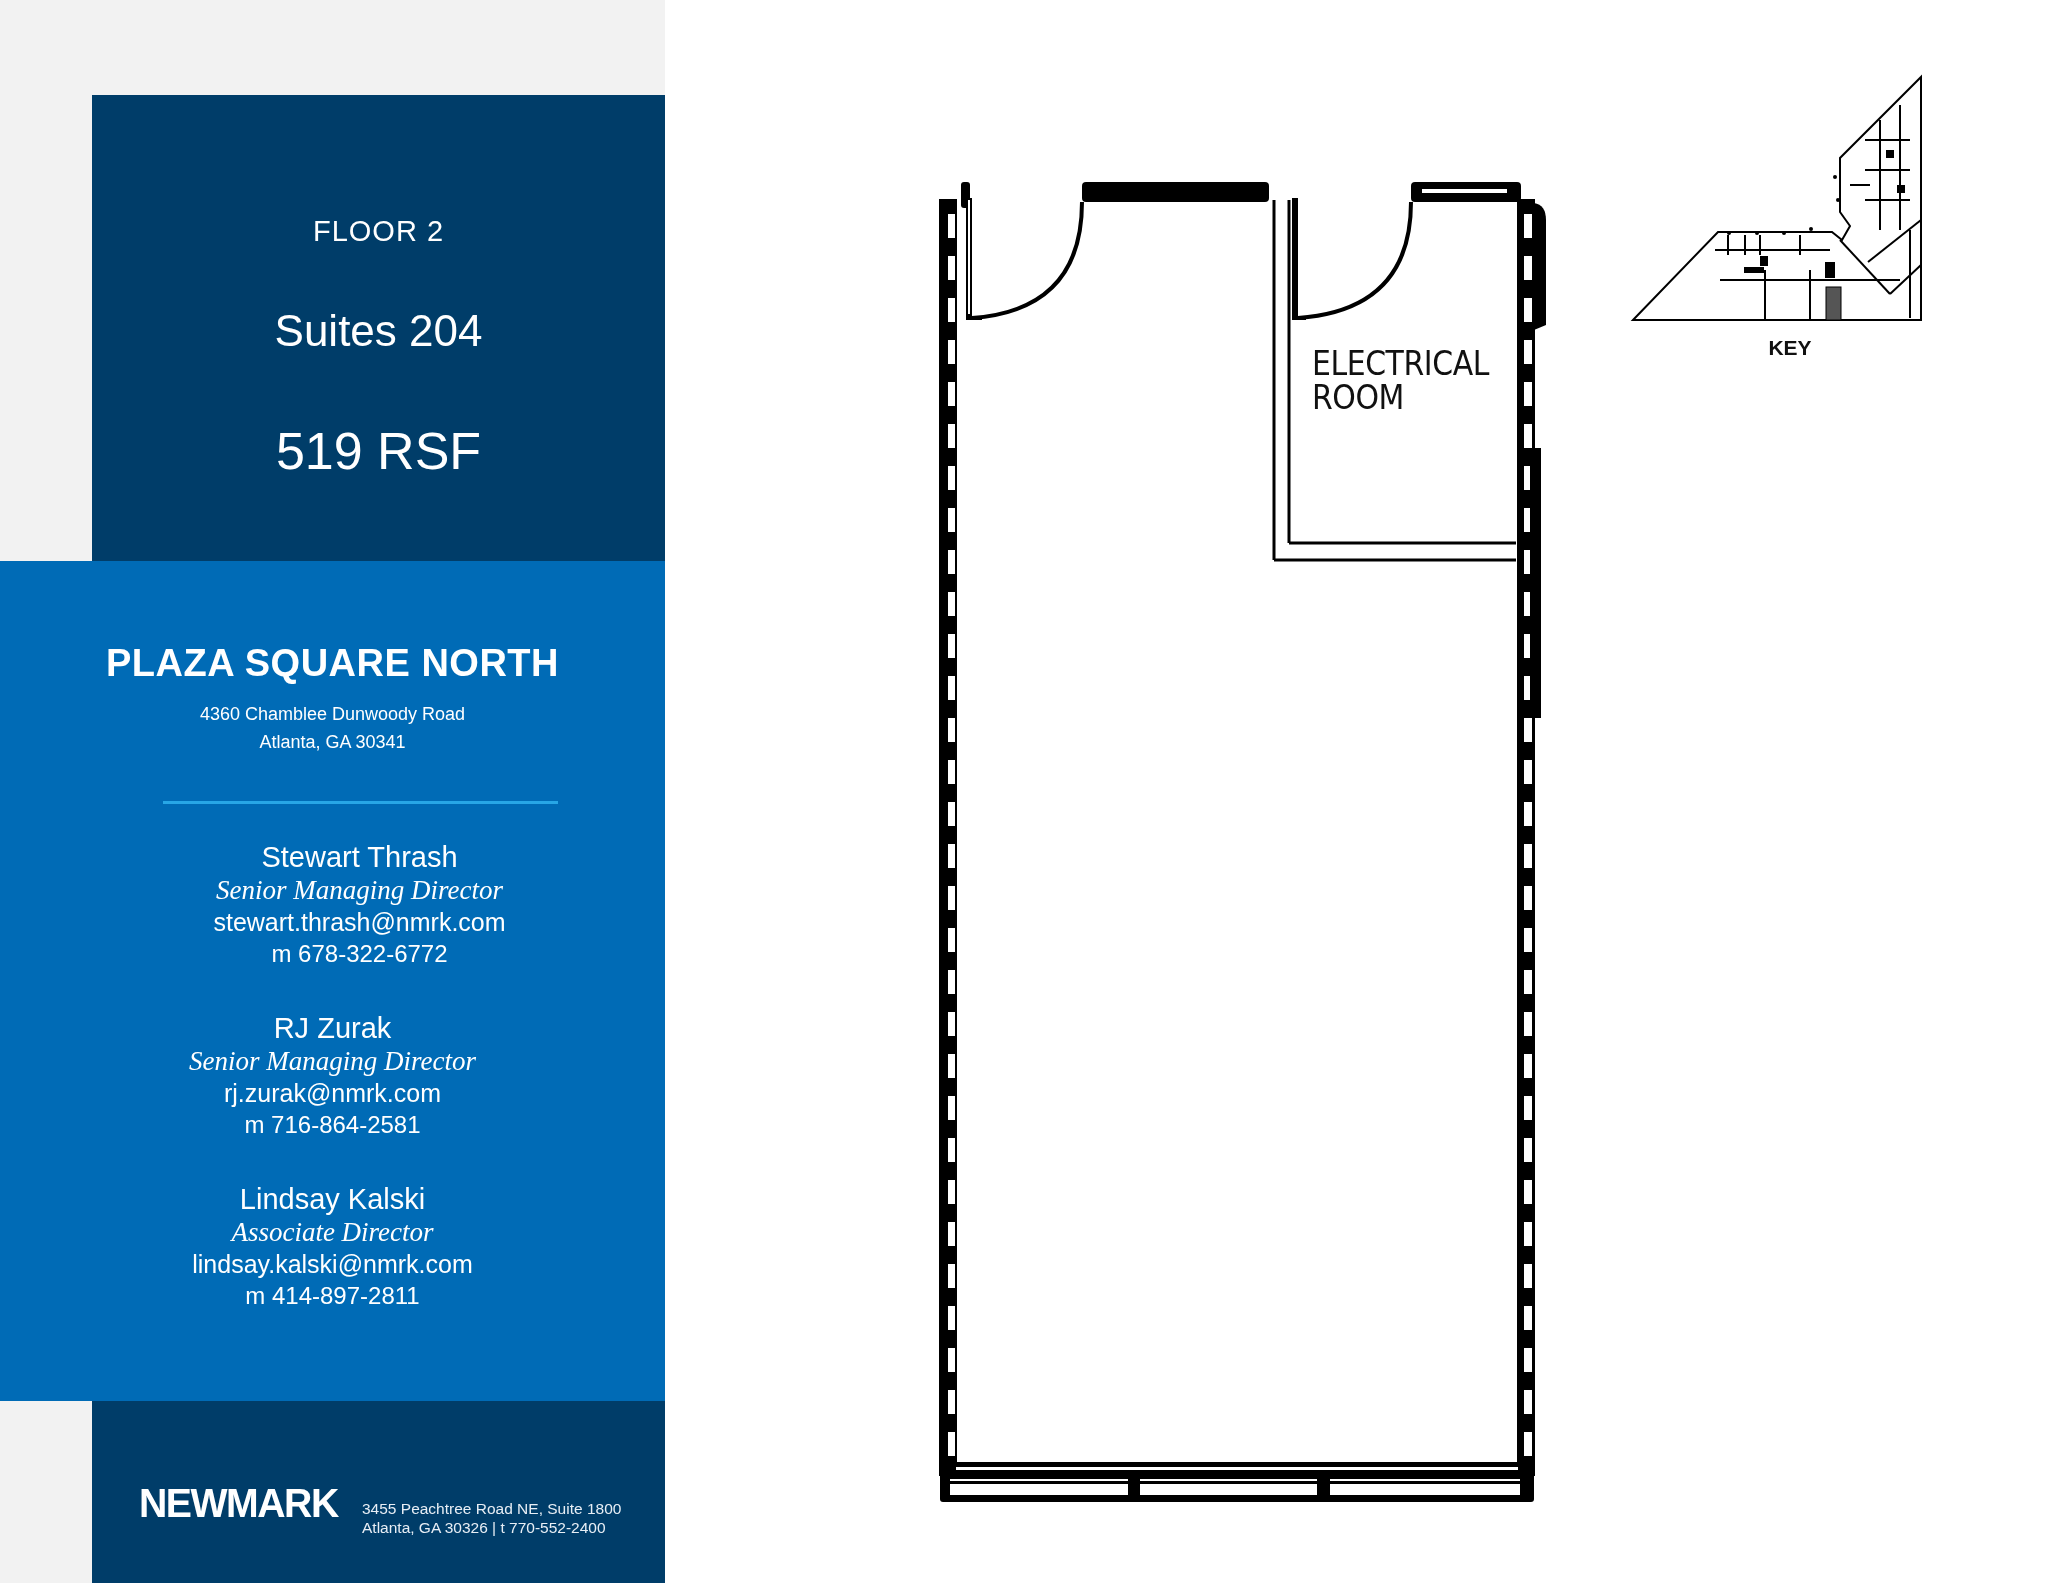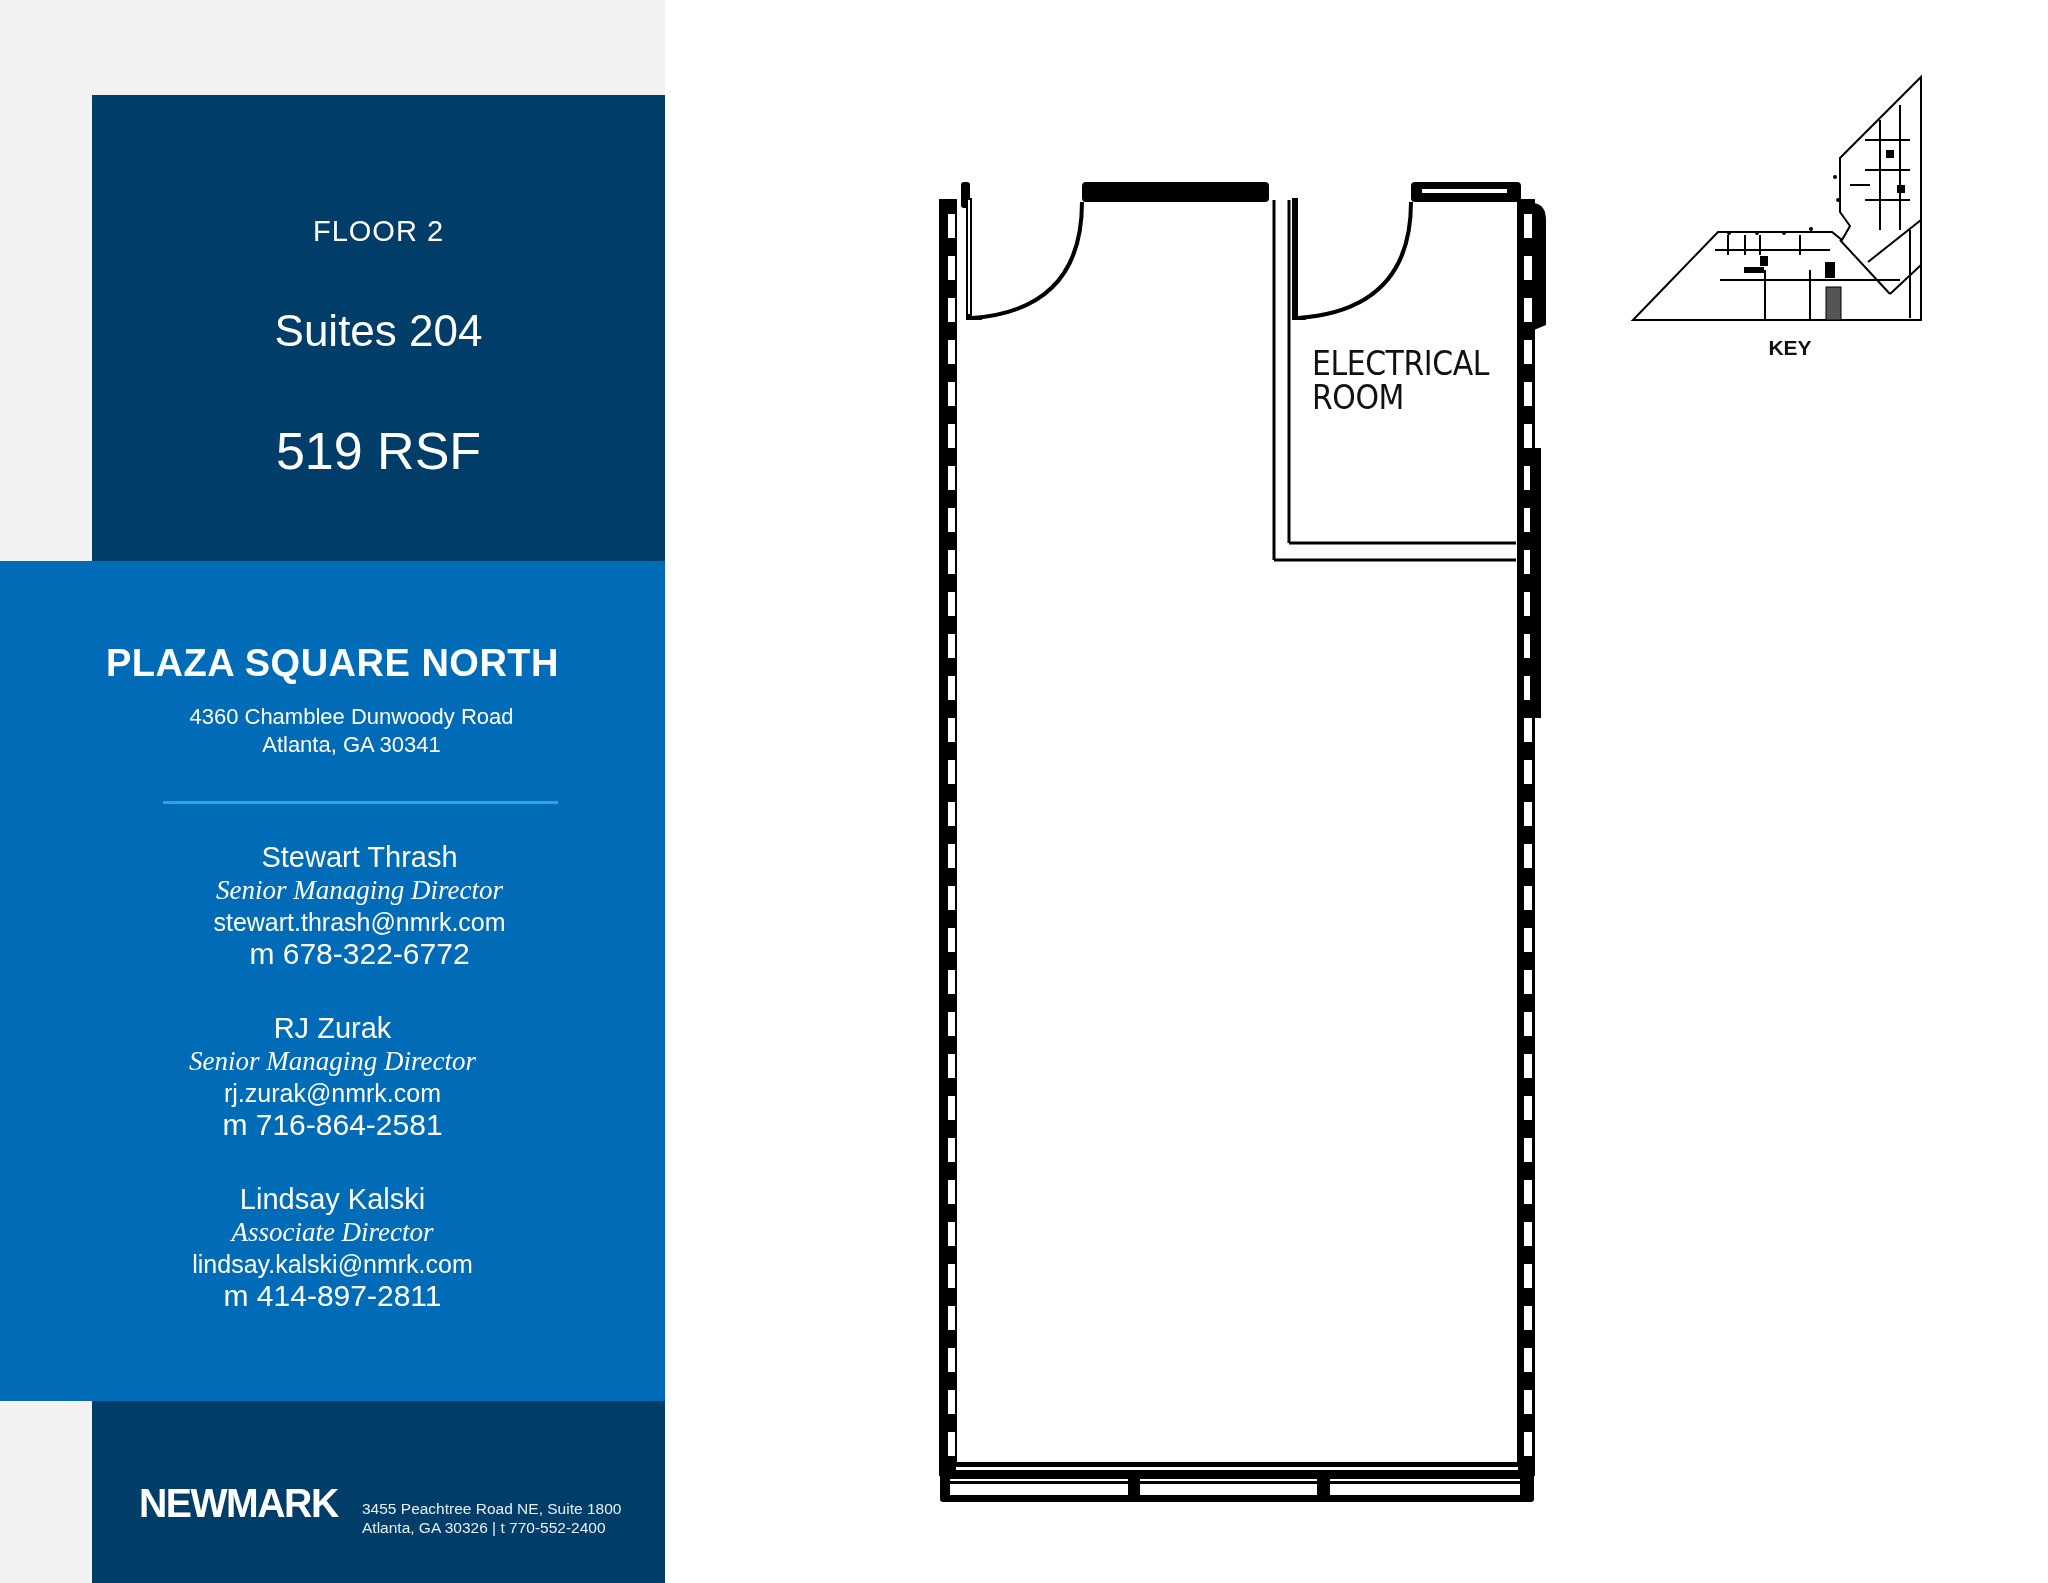--- a/index.html
+++ b/index.html
@@ -21,32 +21,32 @@
     .rsf-label { position: absolute; top: 326px; width: 100%; font-size: 52px; }
 
     .mid-panel {
       position: absolute; left: 0; top: 561px; width: 665px; height: 840px;
       background: #006bb6; color: #fff; text-align: center;
     }
     .building-name {
       position: absolute; top: 81px; width: 100%;
       font-size: 38px; font-weight: bold; letter-spacing: 0.5px; text-align: center;
     }
-    .addr { position: absolute; width: 100%; font-size: 22px; margin-left: 19px; }
+    .addr { position: absolute; width: 100%; font-size: 18px; }
     .addr1 { top: 143px; }
     .addr2 { top: 171px; }
     .divider {
       position: absolute; left: 163px; top: 240px; width: 395px; height: 3px;
       background: #27a6e6;
     }
     .contact { position: absolute; width: 100%; }
     .contact .cname { font-size: 29px; line-height: 34px; }
     .contact .ctitle { font-family: "Liberation Serif", serif; font-style: italic; font-size: 27px; line-height: 33px; }
     .contact .cemail { font-size: 25px; line-height: 31px; }
-    .contact .cphone { font-size: 30px; line-height: 31px; }
+    .contact .cphone { font-size: 24px; line-height: 31px; }
     .c1 { top: 279px; padding-left: 27px; }
     .c2 { top: 450px; }
     .c3 { top: 621px; }
 
     .bottom-panel {
       position: absolute; left: 92px; top: 1401px; width: 573px; height: 182px;
       background: #003d69; color: #fff;
     }
     .logo {
       position: absolute; left: 45px; top: 80px;

